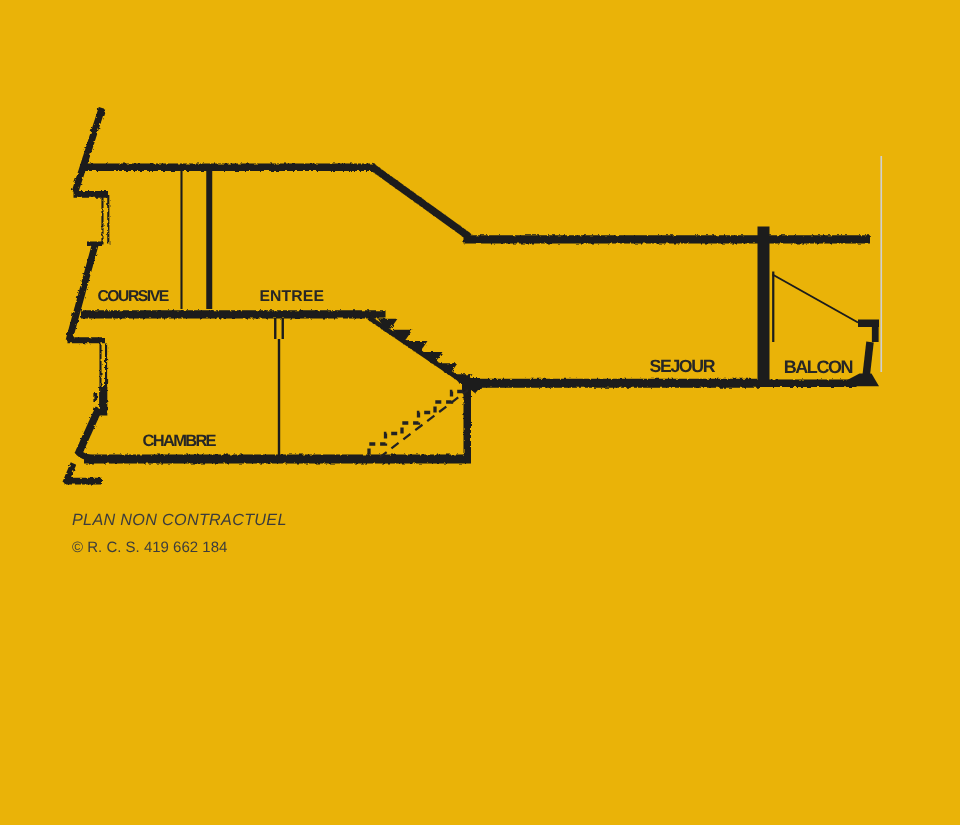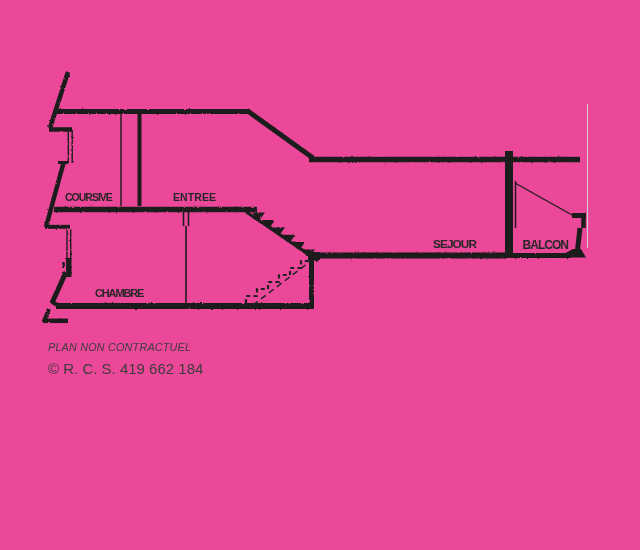--- a/index.html
+++ b/index.html
@@ -1,19 +1,19 @@
 <!DOCTYPE html>
 <html><head>
 <meta charset="utf-8">
 <style>
   html,body{margin:0;padding:0;background:#fff;}
-  .page{position:relative;width:640px;height:550px;background:#ec4899;overflow:hidden;
+  .page{position:relative;width:640px;height:550px;background:#eab308;overflow:hidden;
         font-family:"Liberation Sans", sans-serif;}
   .footer1{position:absolute;left:48px;top:340.5px;font-size:10.8px;letter-spacing:.2px;color:#3c3c3c;font-style:italic;}
-  .footer2{position:absolute;left:48px;top:360.3px;font-size:15px;letter-spacing:0;color:#3c3c3c;}
+  .footer2{position:absolute;left:48px;top:360.3px;font-size:10px;letter-spacing:0;color:#3c3c3c;}
 </style>
 </head>
 <body>
 <div class="page">
 <svg width="640" height="550" viewBox="0 0 640 550" style="position:absolute;left:0;top:0">
   <defs>
     <filter id="rough" x="-5%" y="-5%" width="110%" height="110%">
       <feTurbulence type="fractalNoise" baseFrequency="0.45" numOctaves="2" seed="7" result="n"></feTurbulence>
       <feDisplacementMap in="SourceGraphic" in2="n" scale="2.2" result="d"></feDisplacementMap>
       <feGaussianBlur in="d" stdDeviation="0.3"></feGaussianBlur>

